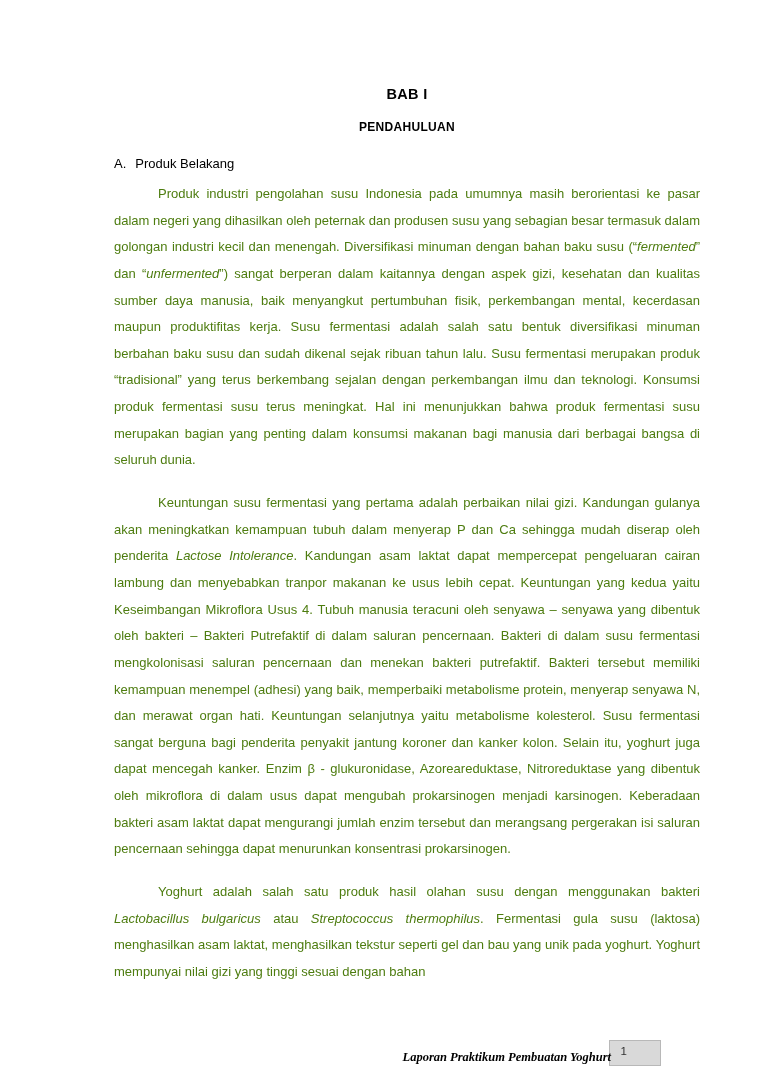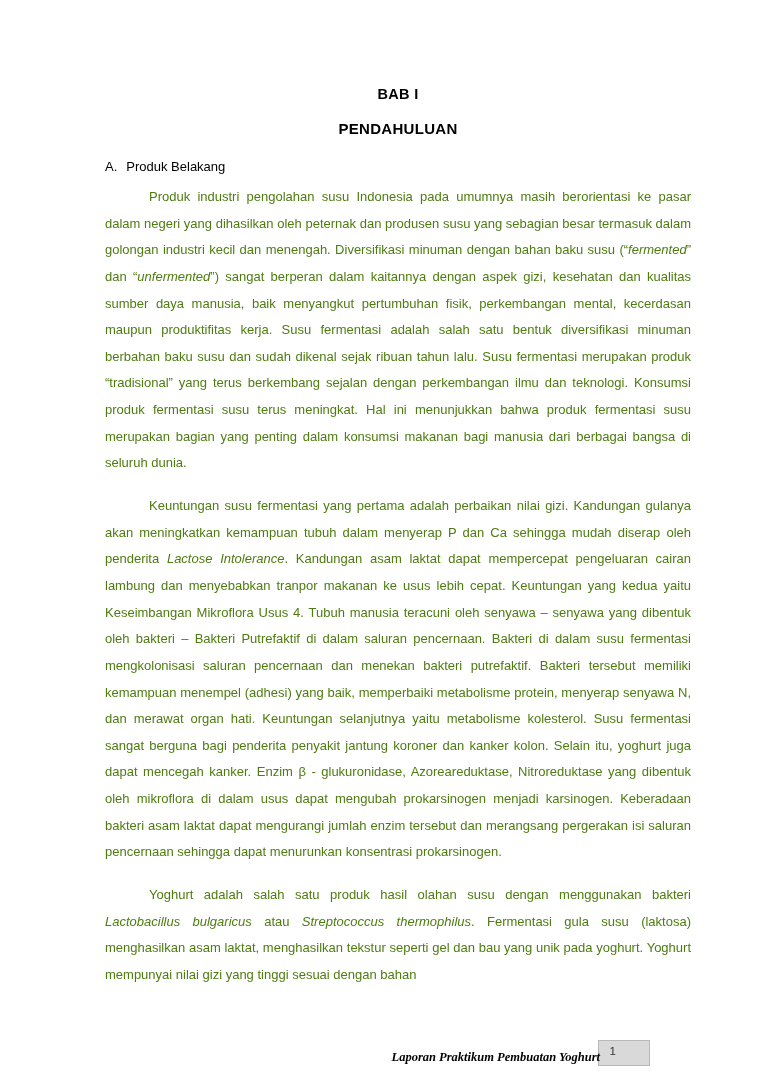--- a/index.html
+++ b/index.html
@@ -12,35 +12,35 @@
   }
   .page {
     position: relative;
     width: 768px;
     height: 1087px;
     background: #ffffff;
     overflow: hidden;
   }
   .content {
     position: absolute;
-    left: 105px;
+    left: 114px;
     top: 86px;
     width: 586px;
   }
   .chapter-title {
     text-align: center;
     font-size: 14.5px;
     font-weight: bold;
     letter-spacing: 0.3px;
     color: #000;
     margin: 0 0 18px 0;
   }
   .chapter-subtitle {
     text-align: center;
-    font-size: 15px;
+    font-size: 12px;
     font-weight: bold;
     letter-spacing: 0.3px;
     color: #000;
     margin: 0 0 22px 0;
   }
   .section-heading {
     font-size: 13px;
     color: #000;
     margin: 0 0 10px 0;
     display: flex;
@@ -57,21 +57,21 @@
     text-justify: inter-word;
     margin: 0 0 0 0;
     text-indent: 44px;
   }
   p.body + p.body {
     margin-top: 16px;
   }
   .italic { font-style: italic; }
   .footer {
     position: absolute;
-    left: 0;
+    left: 11px;
     top: 1040px;
     width: 672px;
     height: 40px;
   }
   .footer-text {
     position: absolute;
     right: 72px;
     top: 10px;
     font-family: "Liberation Serif", serif;
     font-style: italic;

